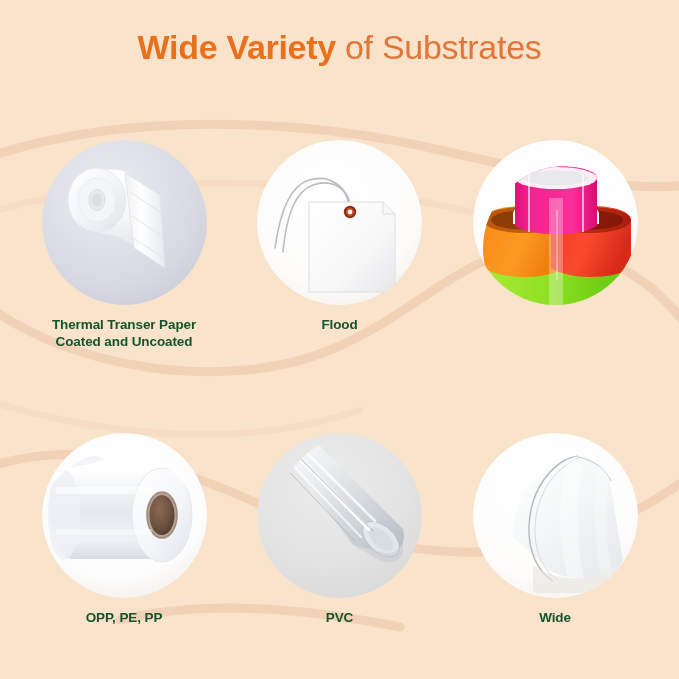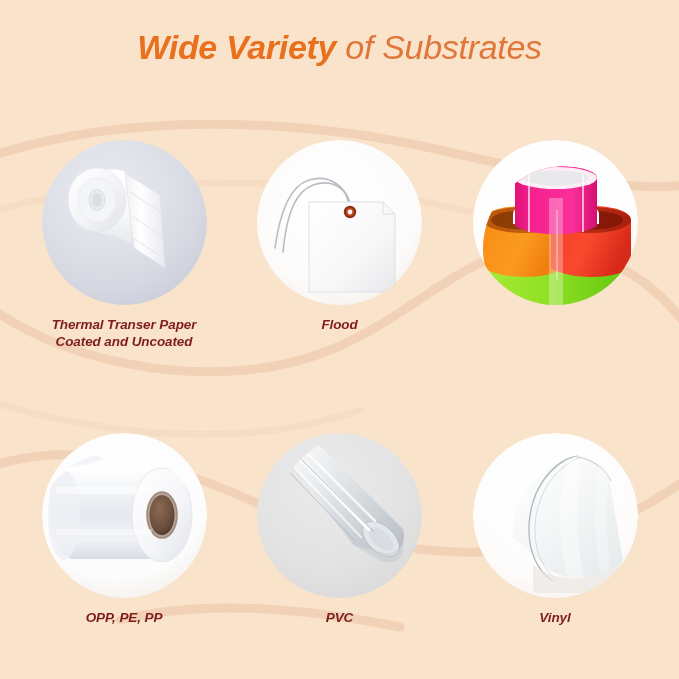--- a/index.html
+++ b/index.html
@@ -9,21 +9,20 @@
     background:#fae3cb;
     font-family:"Liberation Sans", sans-serif;
     overflow:hidden;
     position:relative;
   }
   #page {
     position:relative;
     width:679px; height:679px;
     background:#fae3cb;
     overflow:hidden;
-    font-style:italic;
   }
   
   .ribbon-layer { position:absolute; inset:0; z-index:0; pointer-events:none; }
 
   
   .title-wrap {
     position:absolute;
     top:28px; left:0; right:0;
     text-align:center;
     z-index:5;
@@ -51,21 +50,21 @@
     width:165px; height:165px;
     border-radius:50%;
     position:relative;
     overflow:hidden;
     display:block;
   }
   .caption {
     margin-top:11px;
     font-size:13.5px;
     font-weight:bold;
-    color:#7f1d1d;
+    color:#14532d;
     text-align:center;
     line-height:1.28;
     letter-spacing:-0.1px;
   }
   .cap2 { white-space:pre-line; }
 </style>
 </head>
 <body>
 
 <div id="page">
@@ -354,17 +353,17 @@
 
               <g opacity="0.75">
                 <path d="M96,26 C84,60 84,110 96,148 L112,148 C102,110 102,58 112,26 Z" fill="#ffffff" opacity="0.55"></path>
                 <path d="M126,30 C120,66 120,112 130,150 L140,150 C132,112 132,64 138,34 Z" fill="#ffffff" opacity="0.4"></path>
               </g>
 
               <path d="M60,132 C82,150 124,150 150,130 L150,160 L60,160 Z" fill="#e9e5e1" opacity="0.65"></path>
             </g>
           </svg>
         </div>
-        <div class="caption">Vinyl</div>
+        <div class="caption">Wide</div>
       </div>
     </div>
   </div>
 </div>
 
 </body></html>

